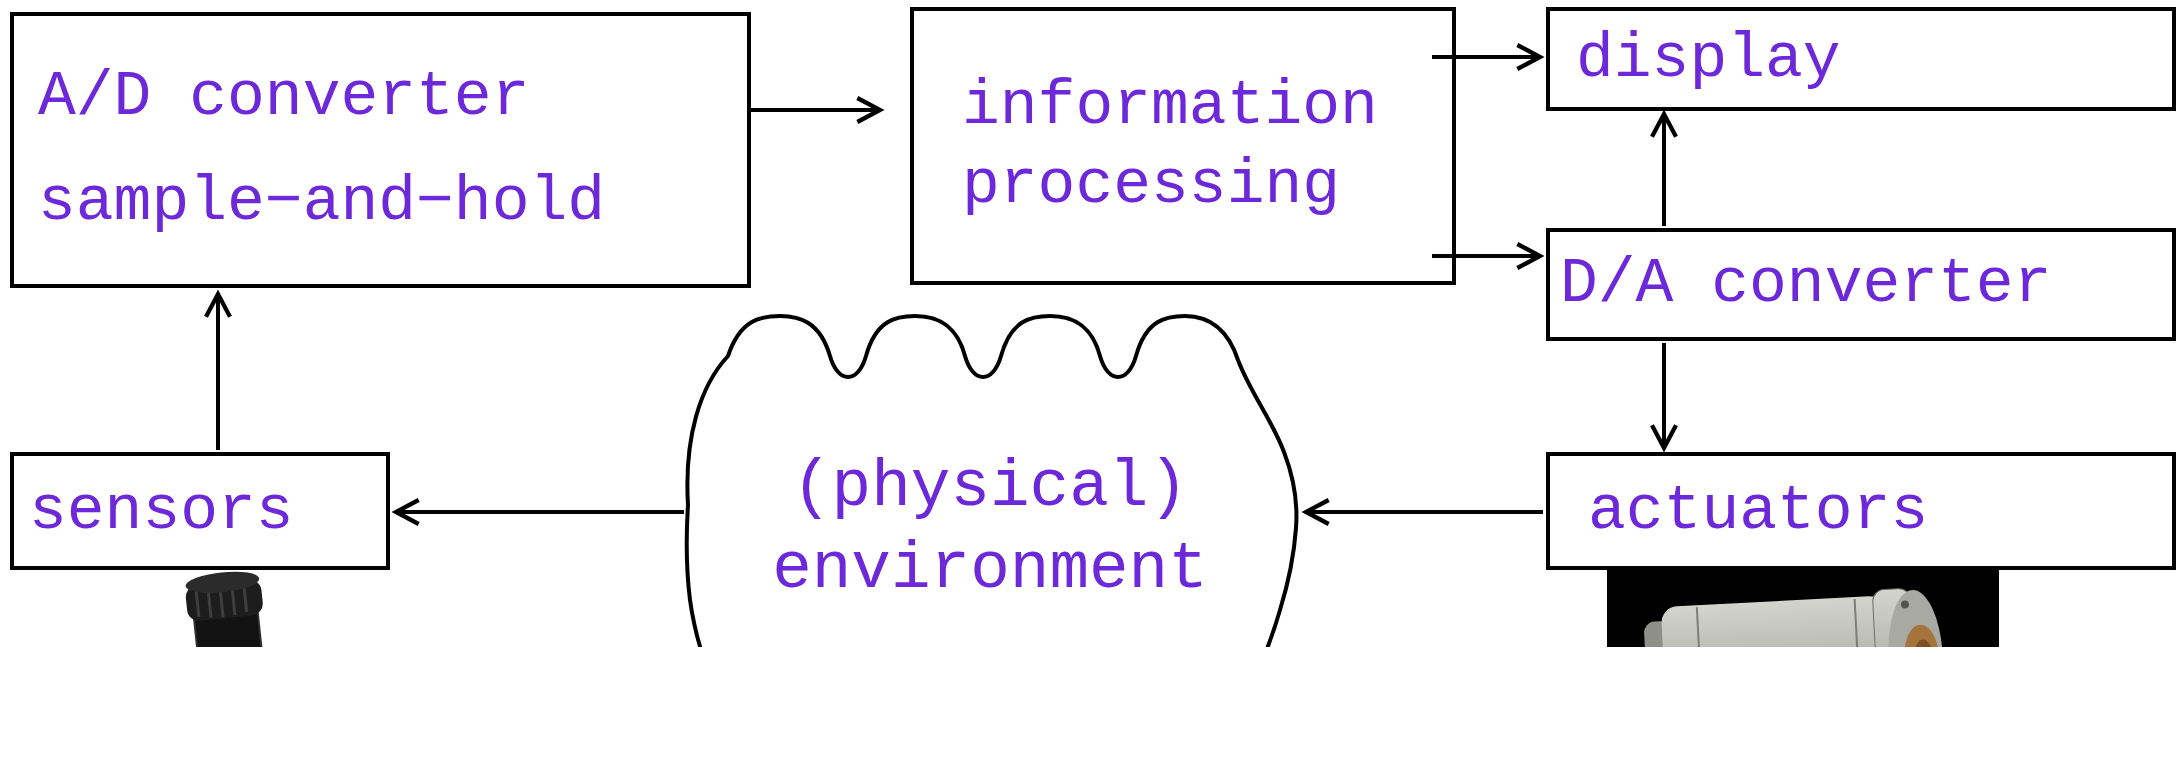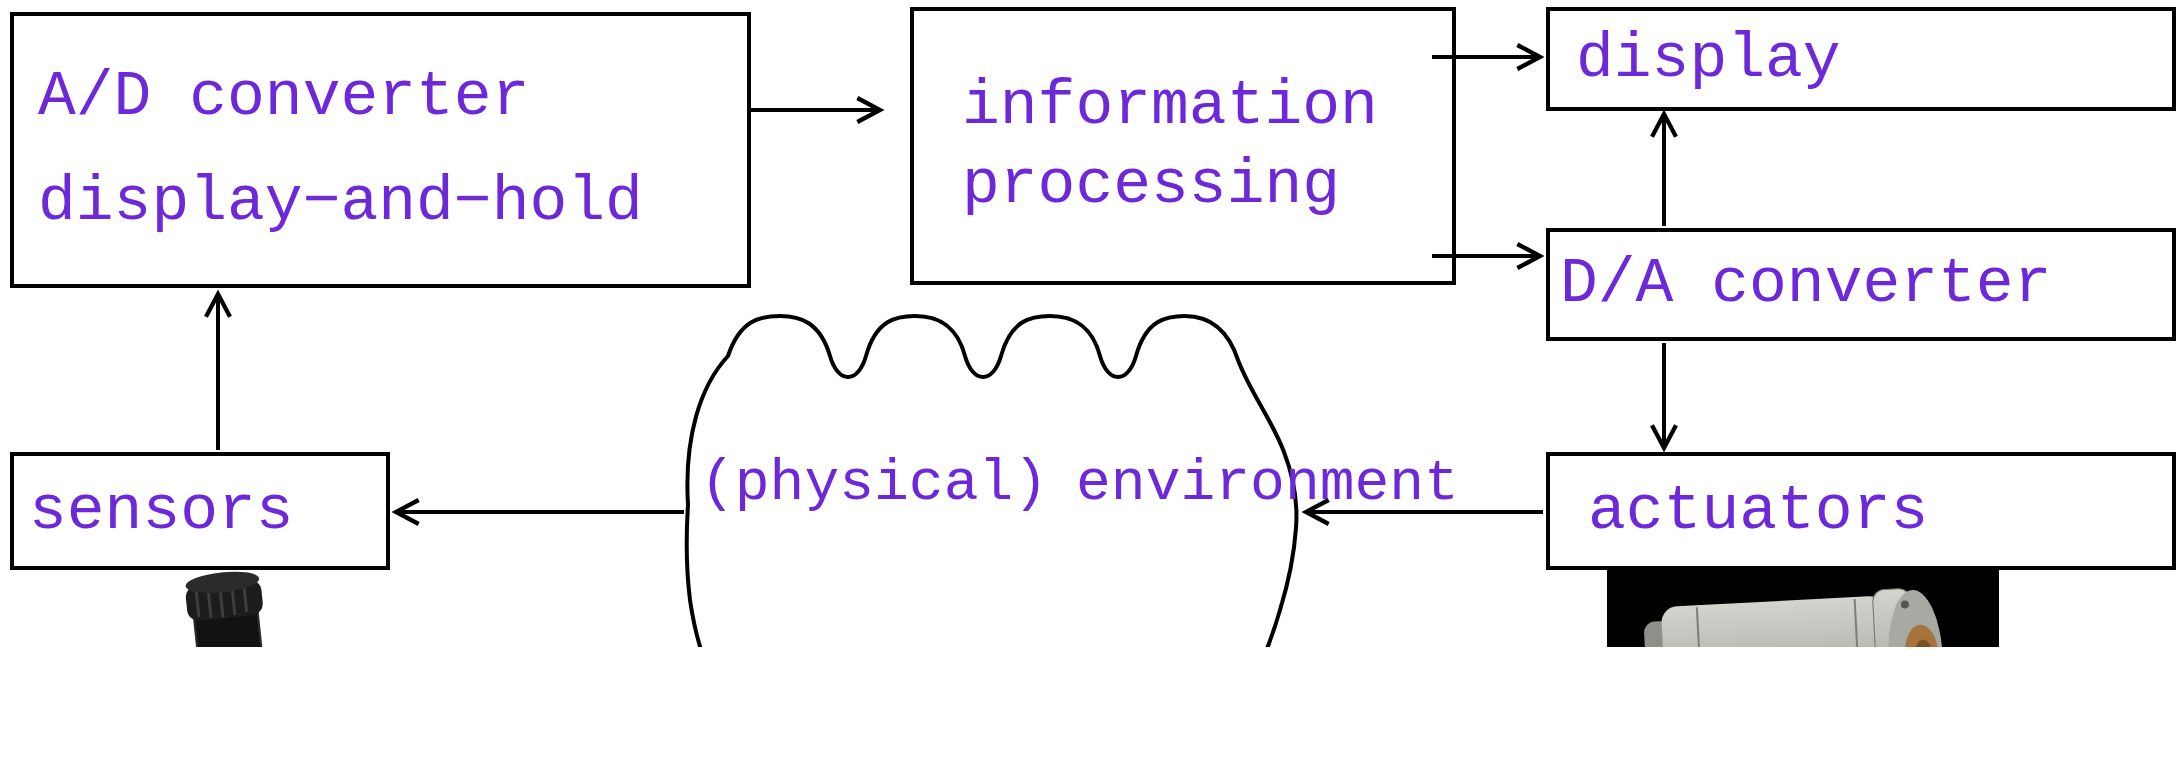--- a/index.html
+++ b/index.html
@@ -34,42 +34,43 @@
   #sensors-box   { left: 10px;   top: 452px; width: 380px; height: 118px; padding-left: 15px; }
   #actuators-box { left: 1546px; top: 452px; width: 630px; height: 118px; padding-left: 38px; }
 
   .env-label {
     position: absolute;
     left: 700px;
     top: 455px;
     width: 580px;
     z-index: 3;
     display: flex;
+    flex-direction: column;
     align-items: center;
-    gap: 28px;
-    font-size: 58px;
+    gap: 16px;
+    font-size: 66px;
     line-height: 1.0;
     text-align: center;
   }
   svg.overlay {
     position: absolute;
     left: 0; top: 0;
     width: 2182px; height: 774px;
     z-index: 2;
     pointer-events: none;
   }
 </style>
 </head>
 <body>
 
 <div class="canvas">
 
   <div class="box" id="ad-box">
     <div class="line">A/D converter</div>
-    <div class="line">display−and−hold</div>
+    <div class="line">sample−and−hold</div>
   </div>
 
   <div class="box" id="info-box">
     <div class="line">information</div>
     <div class="line">processing</div>
   </div>
 
   <div class="box" id="display-box">
     <div class="line">display</div>
   </div>

